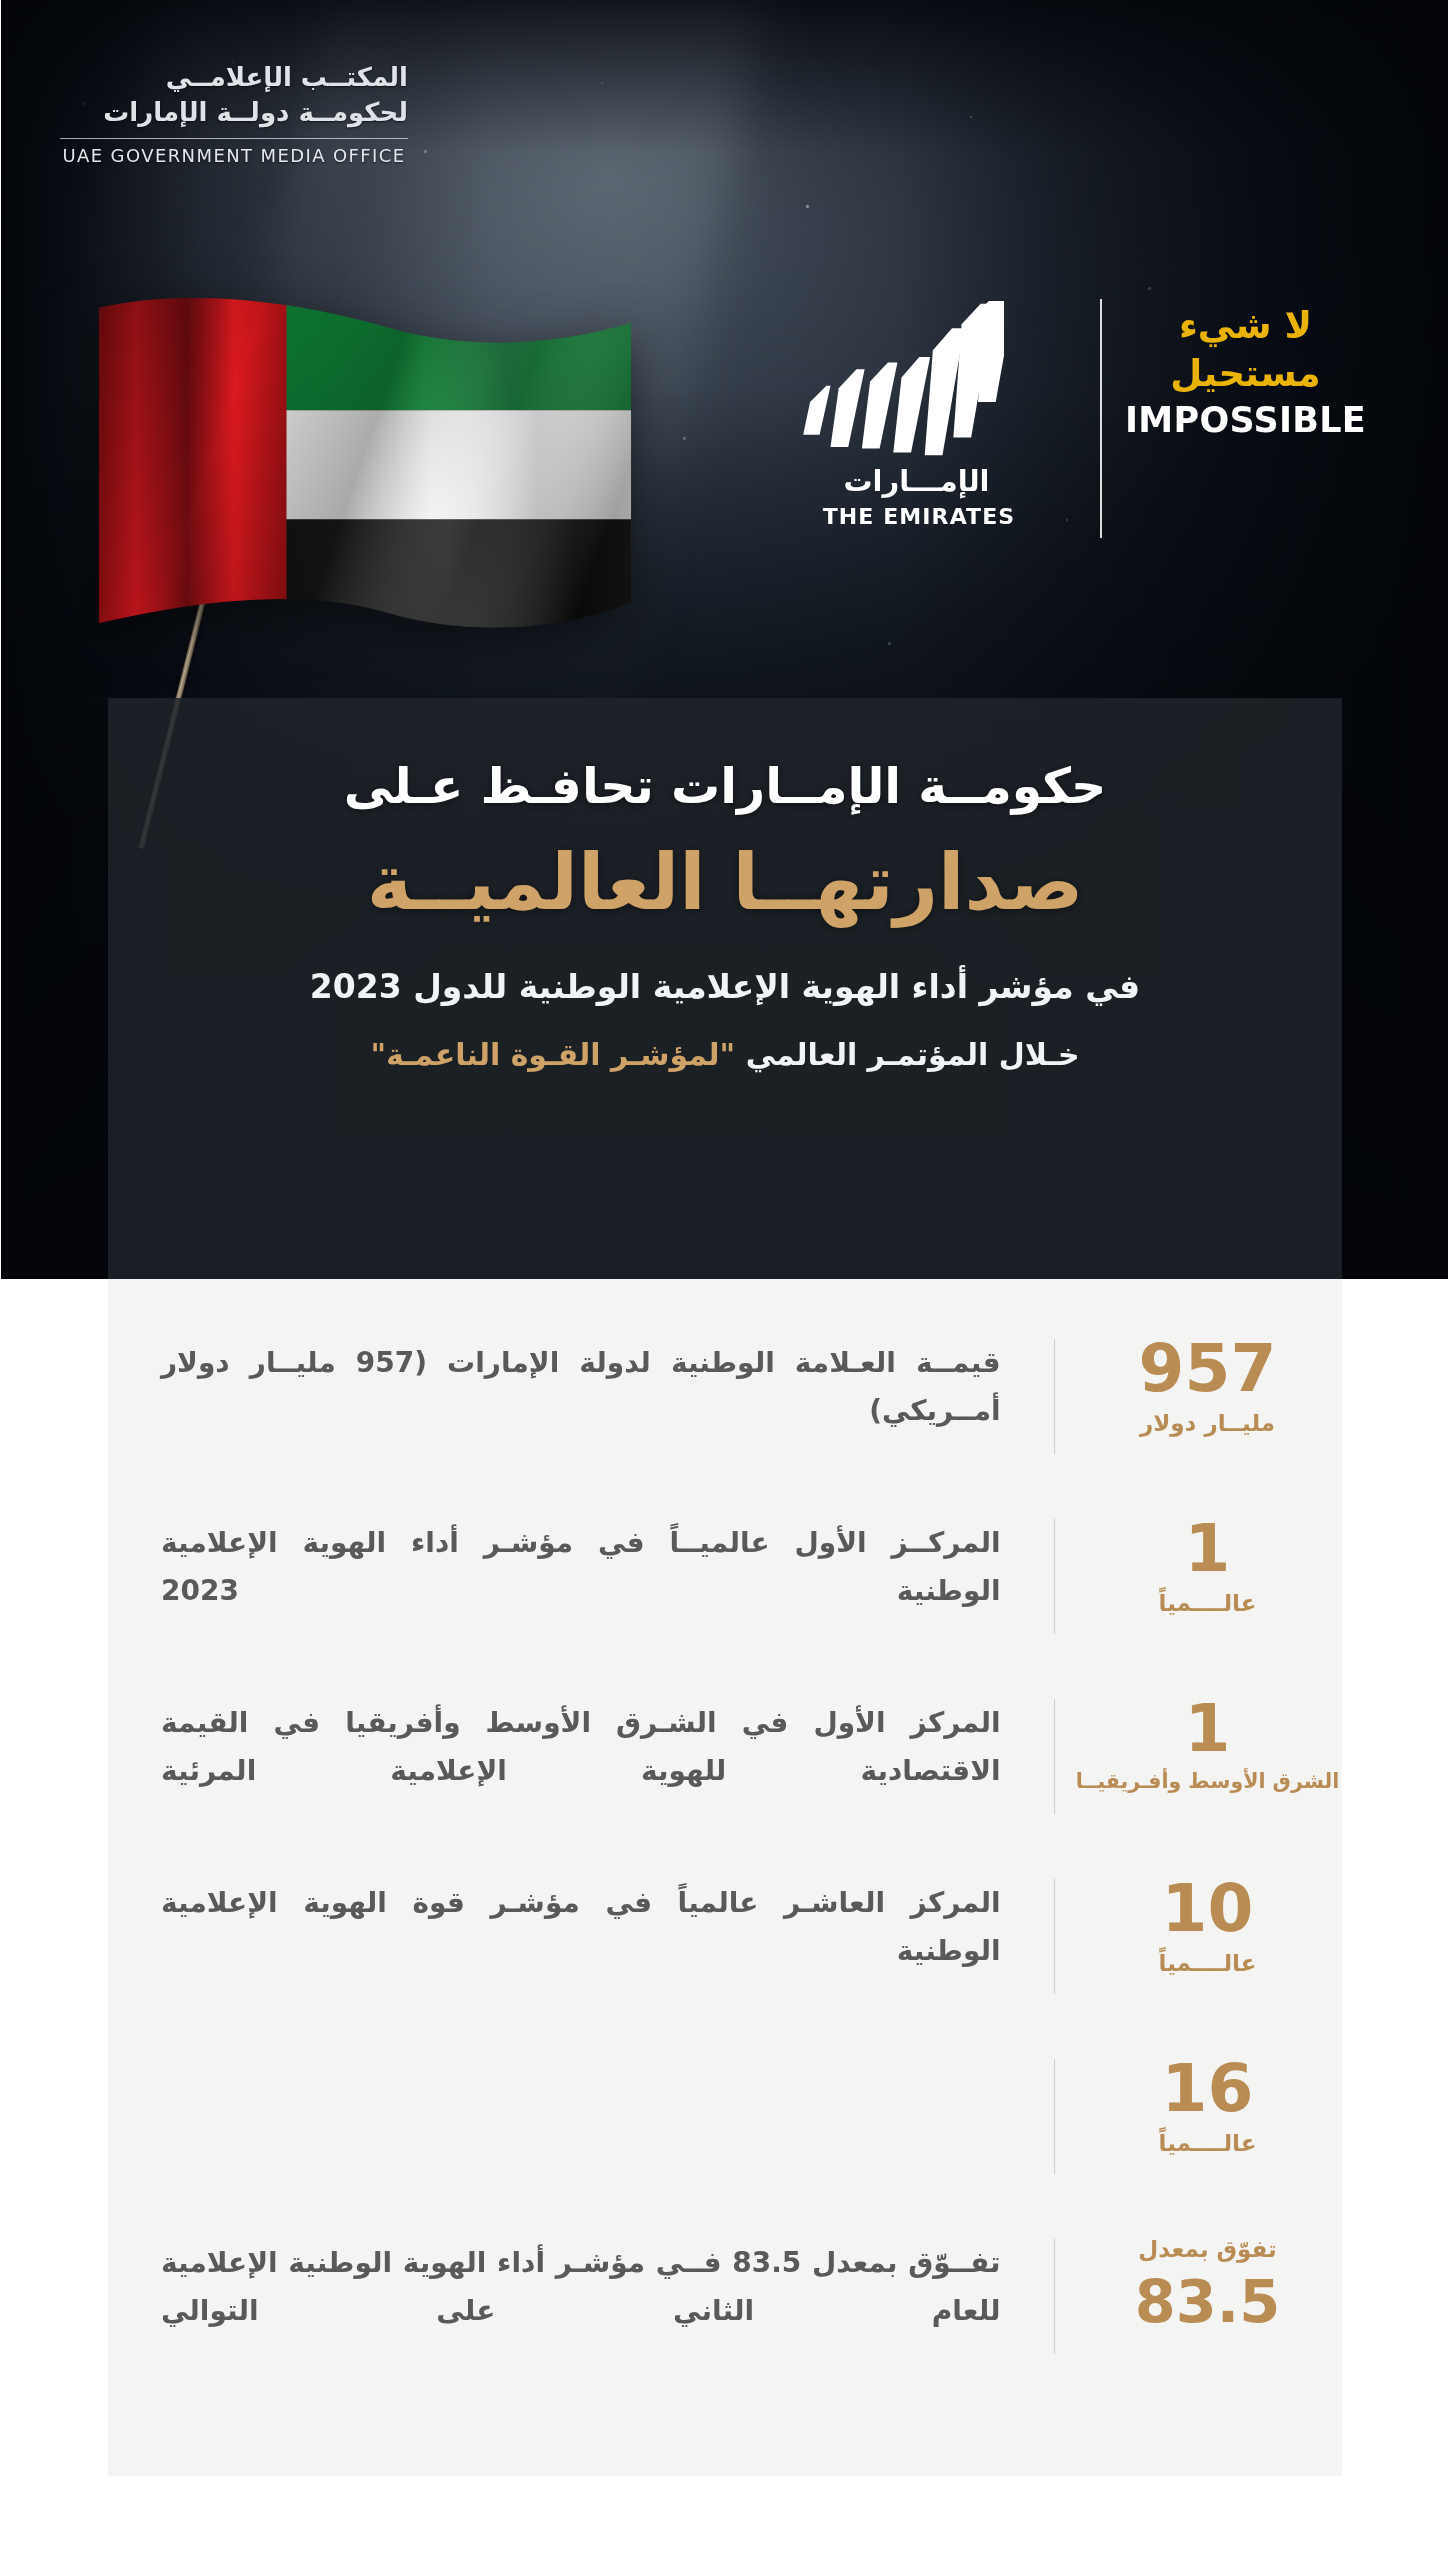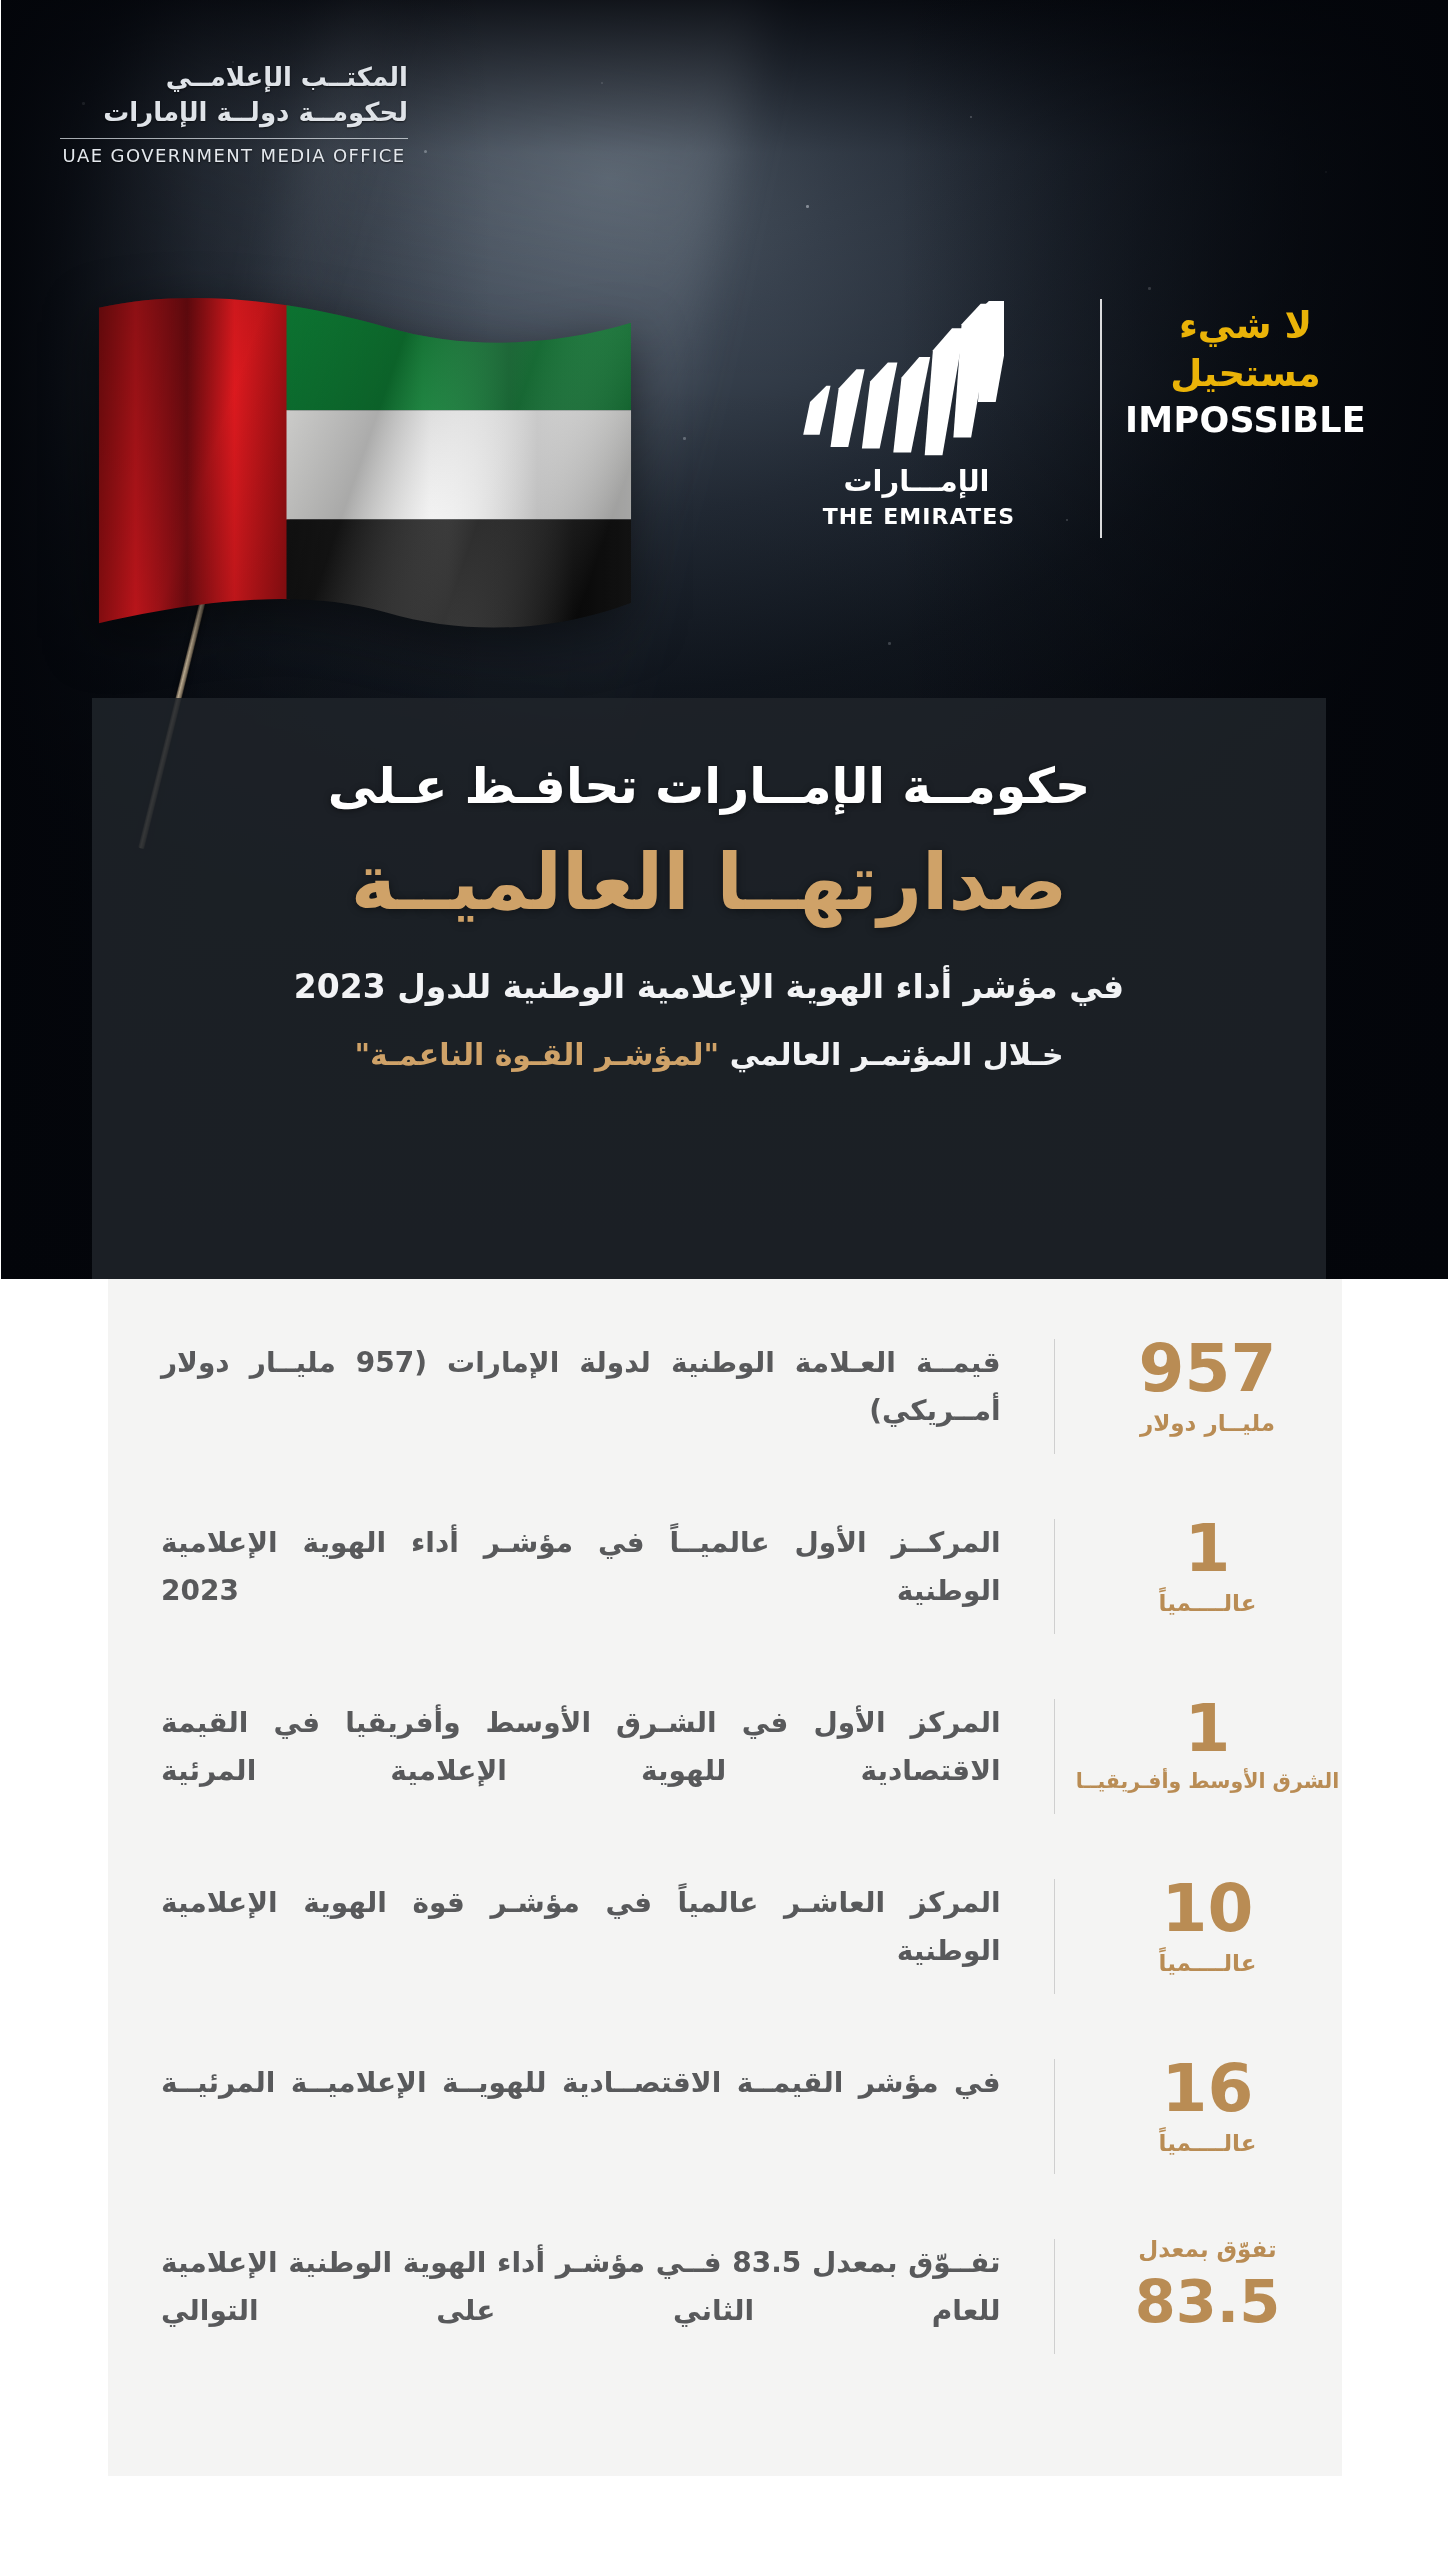--- a/index.html
+++ b/index.html
@@ -181,21 +181,21 @@
     text-align: left;
     font-size: 35px;
     font-weight: 700;
     line-height: 1.12;
     letter-spacing: 0.3px;
   }
 
   
   .headline-panel {
     position: absolute;
-    left: 92px; top: 698px;
+    left: 108px; top: 698px;
     width: 1234px; height: 581px;
     background: rgba(32,36,42,0.86);
     box-sizing: border-box;
     padding: 60px 66px 0 66px;
     text-align: center;
     direction: rtl;
   }
   .hl-line1 {
     color: #ffffff;
     font-size: 49px;
@@ -458,21 +458,20 @@
     <div class="stat-sep"></div>
     <div class="stat-desc">المركز العاشـر عالمياً في مؤشـر قوة الهوية الإعلامية الوطنية</div>
   </div>
 
   <div class="stat-row">
     <div class="stat-value">
       <div class="stat-num">16</div>
       <div class="stat-unit">عالــــمياً</div>
     </div>
     <div class="stat-sep"></div>
-    <div class="stat-desc">في مؤشر القيمــة الاقتصــادية للهويــة الإعلاميــة المرئيــة</div>
   </div>
 
   <div class="stat-row">
     <div class="stat-value">
       <div class="stat-pre">تفوّق بمعدل</div>
       <div class="stat-num small">83.5</div>
     </div>
     <div class="stat-sep"></div>
     <div class="stat-desc">تفــوّق بمعدل 83.5 فــي مؤشـر أداء الهوية الوطنية الإعلامية للعام الثاني على التوالي</div>
   </div>

